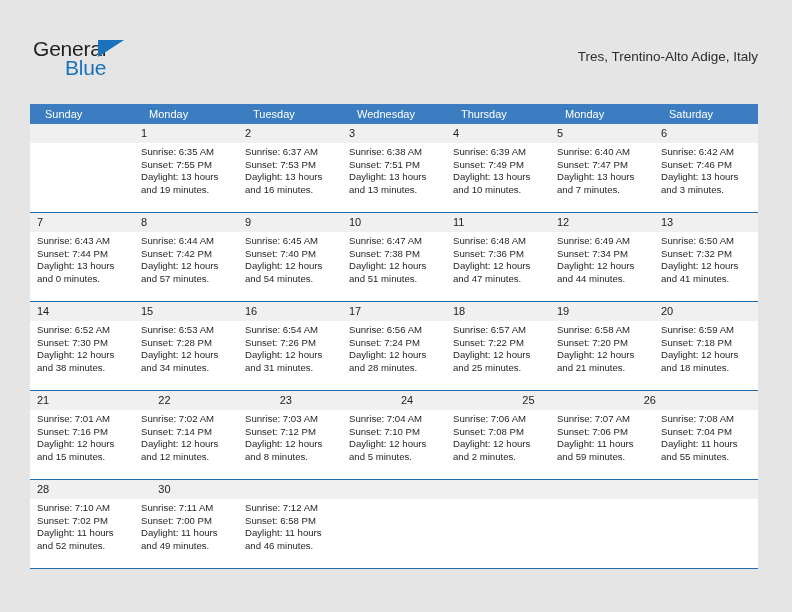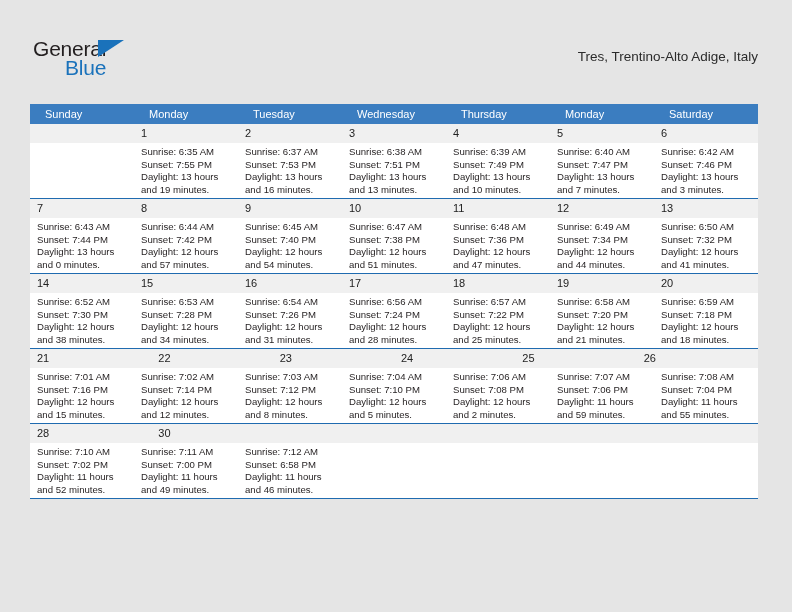--- a/index.html
+++ b/index.html
@@ -116,21 +116,21 @@
   .num-cell {
     flex: 1 1 0;
     font-size: 11px;
     color: #222222;
     line-height: 19px;
     padding-left: 7px;
   }
   .det-row {
     display: flex;
     width: 728px;
-    height: 55px;
+    height: 69px;
     background: #ffffff;
   }
   .det-cell {
     flex: 1 1 0;
     padding-left: 7px;
     padding-top: 3px;
   }
   .det-line {
     font-size: 9.6px;
     color: #231f20;

